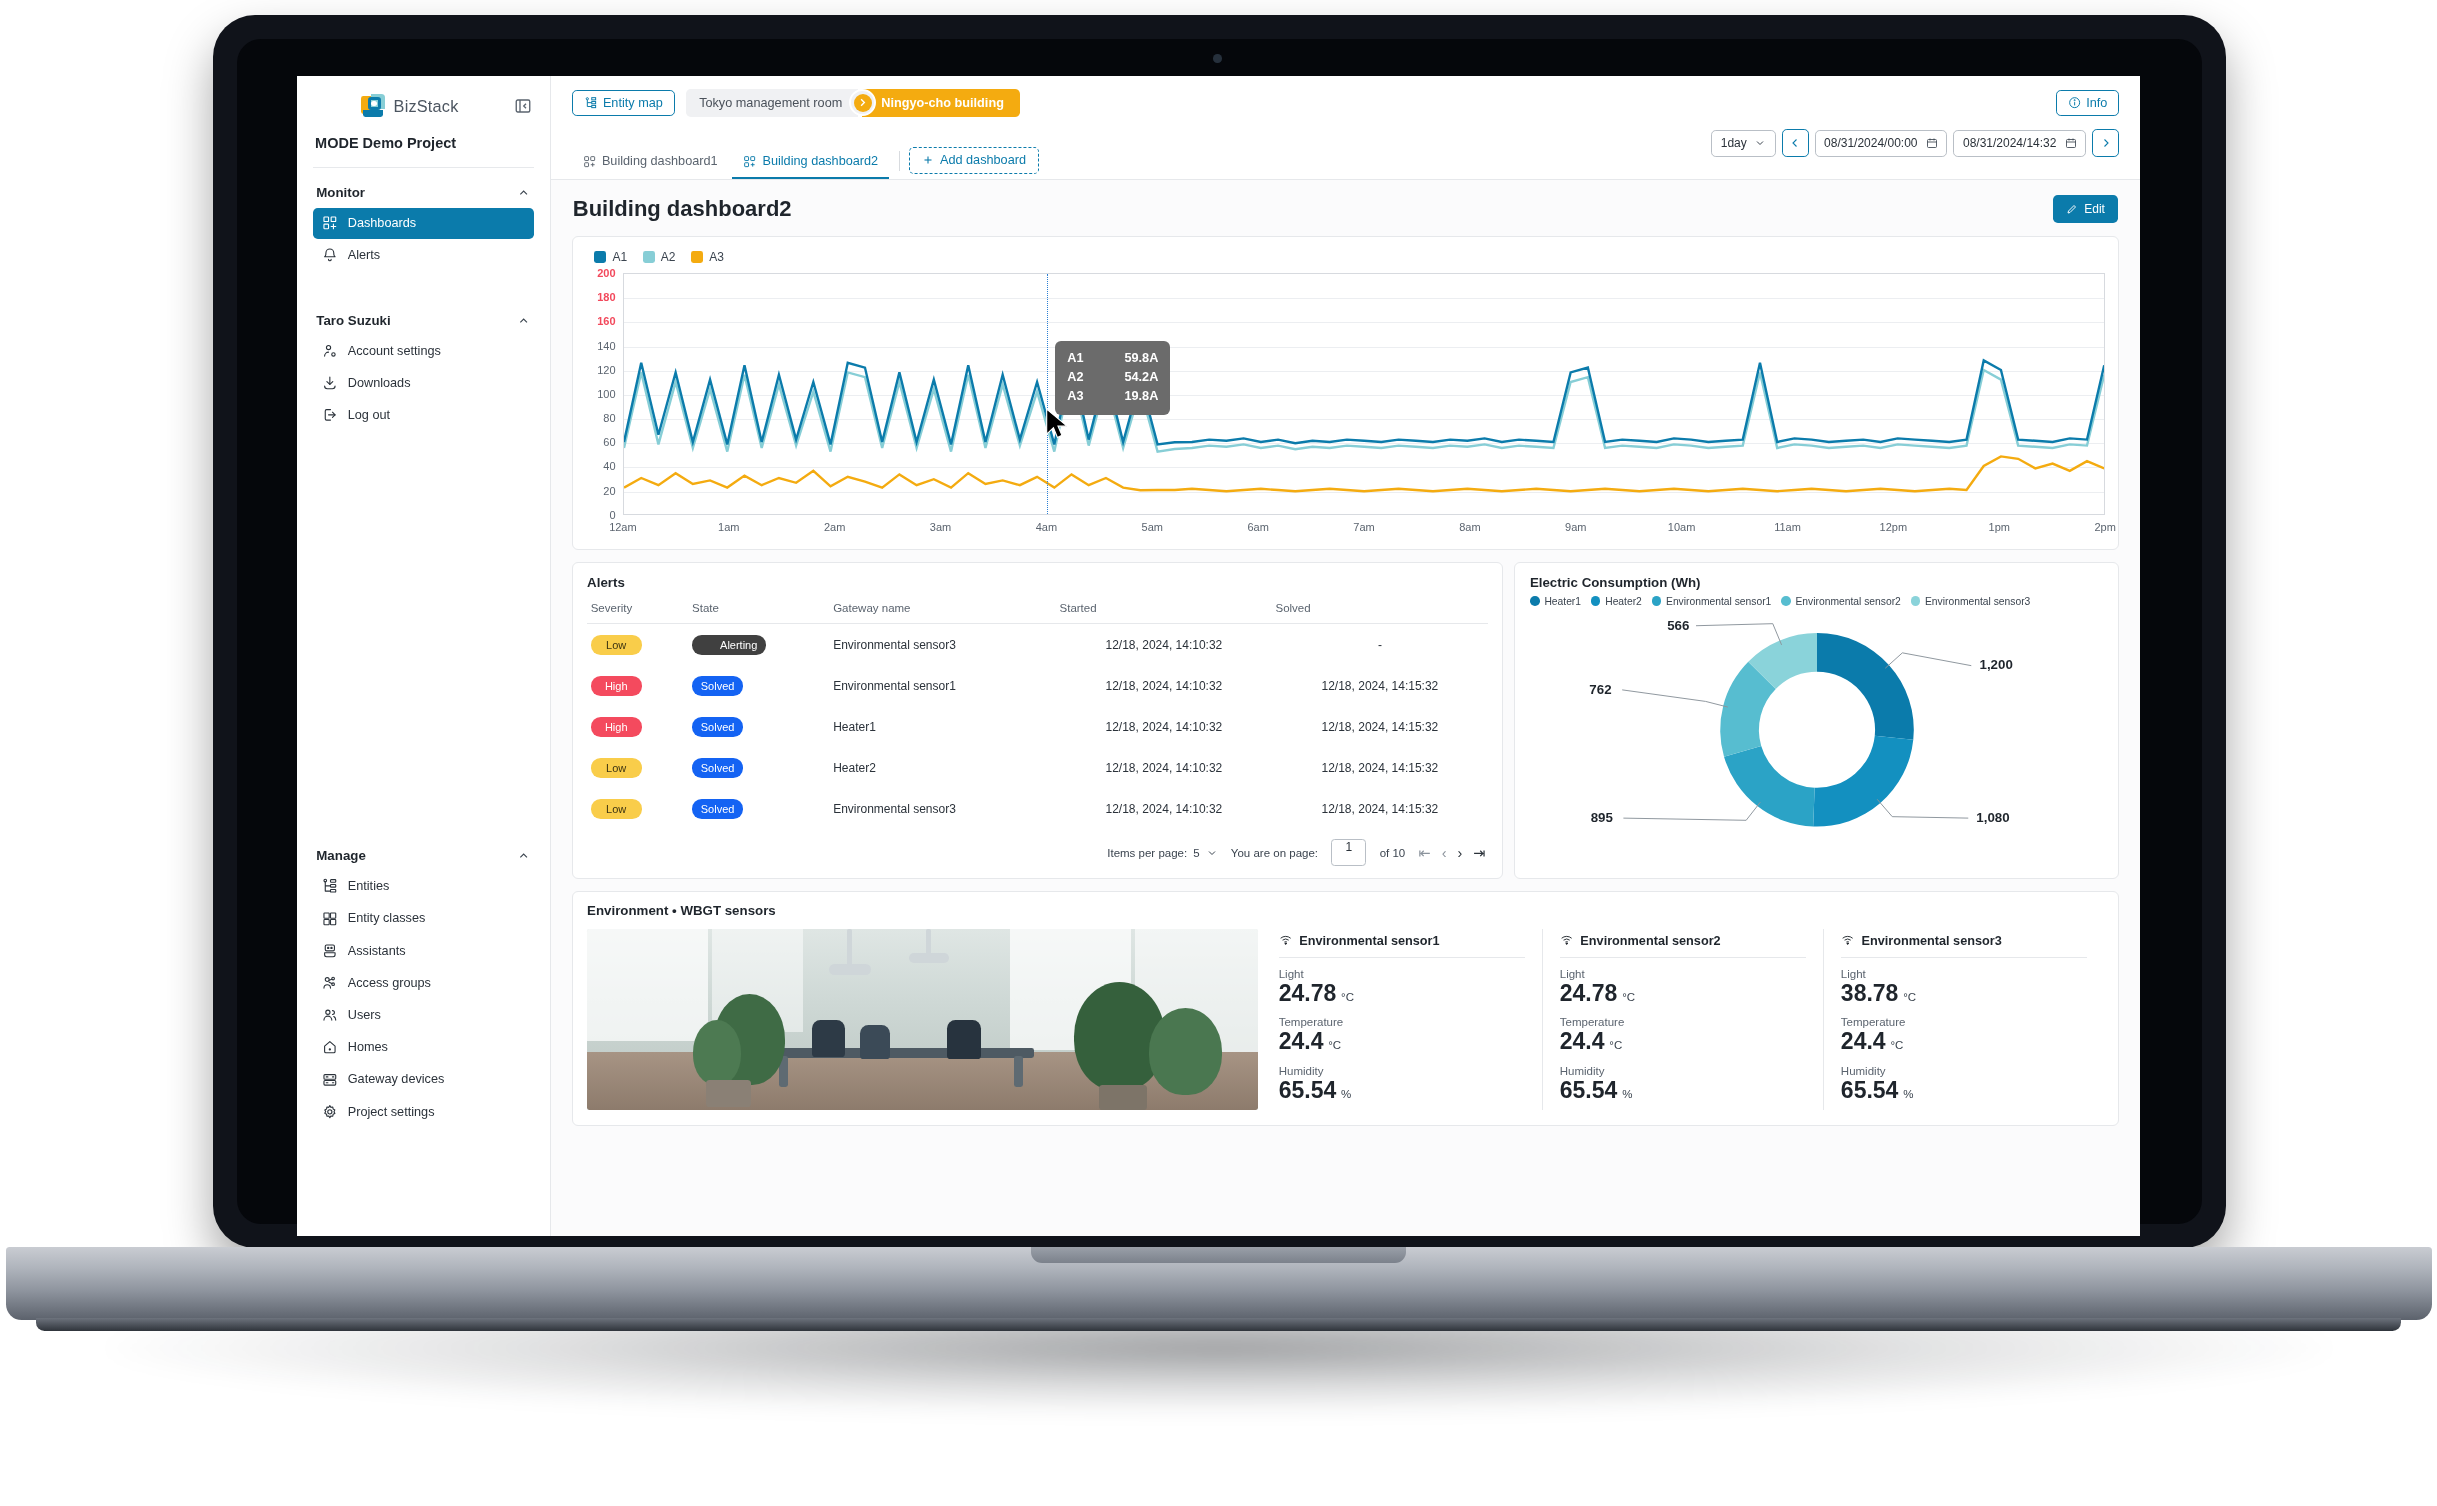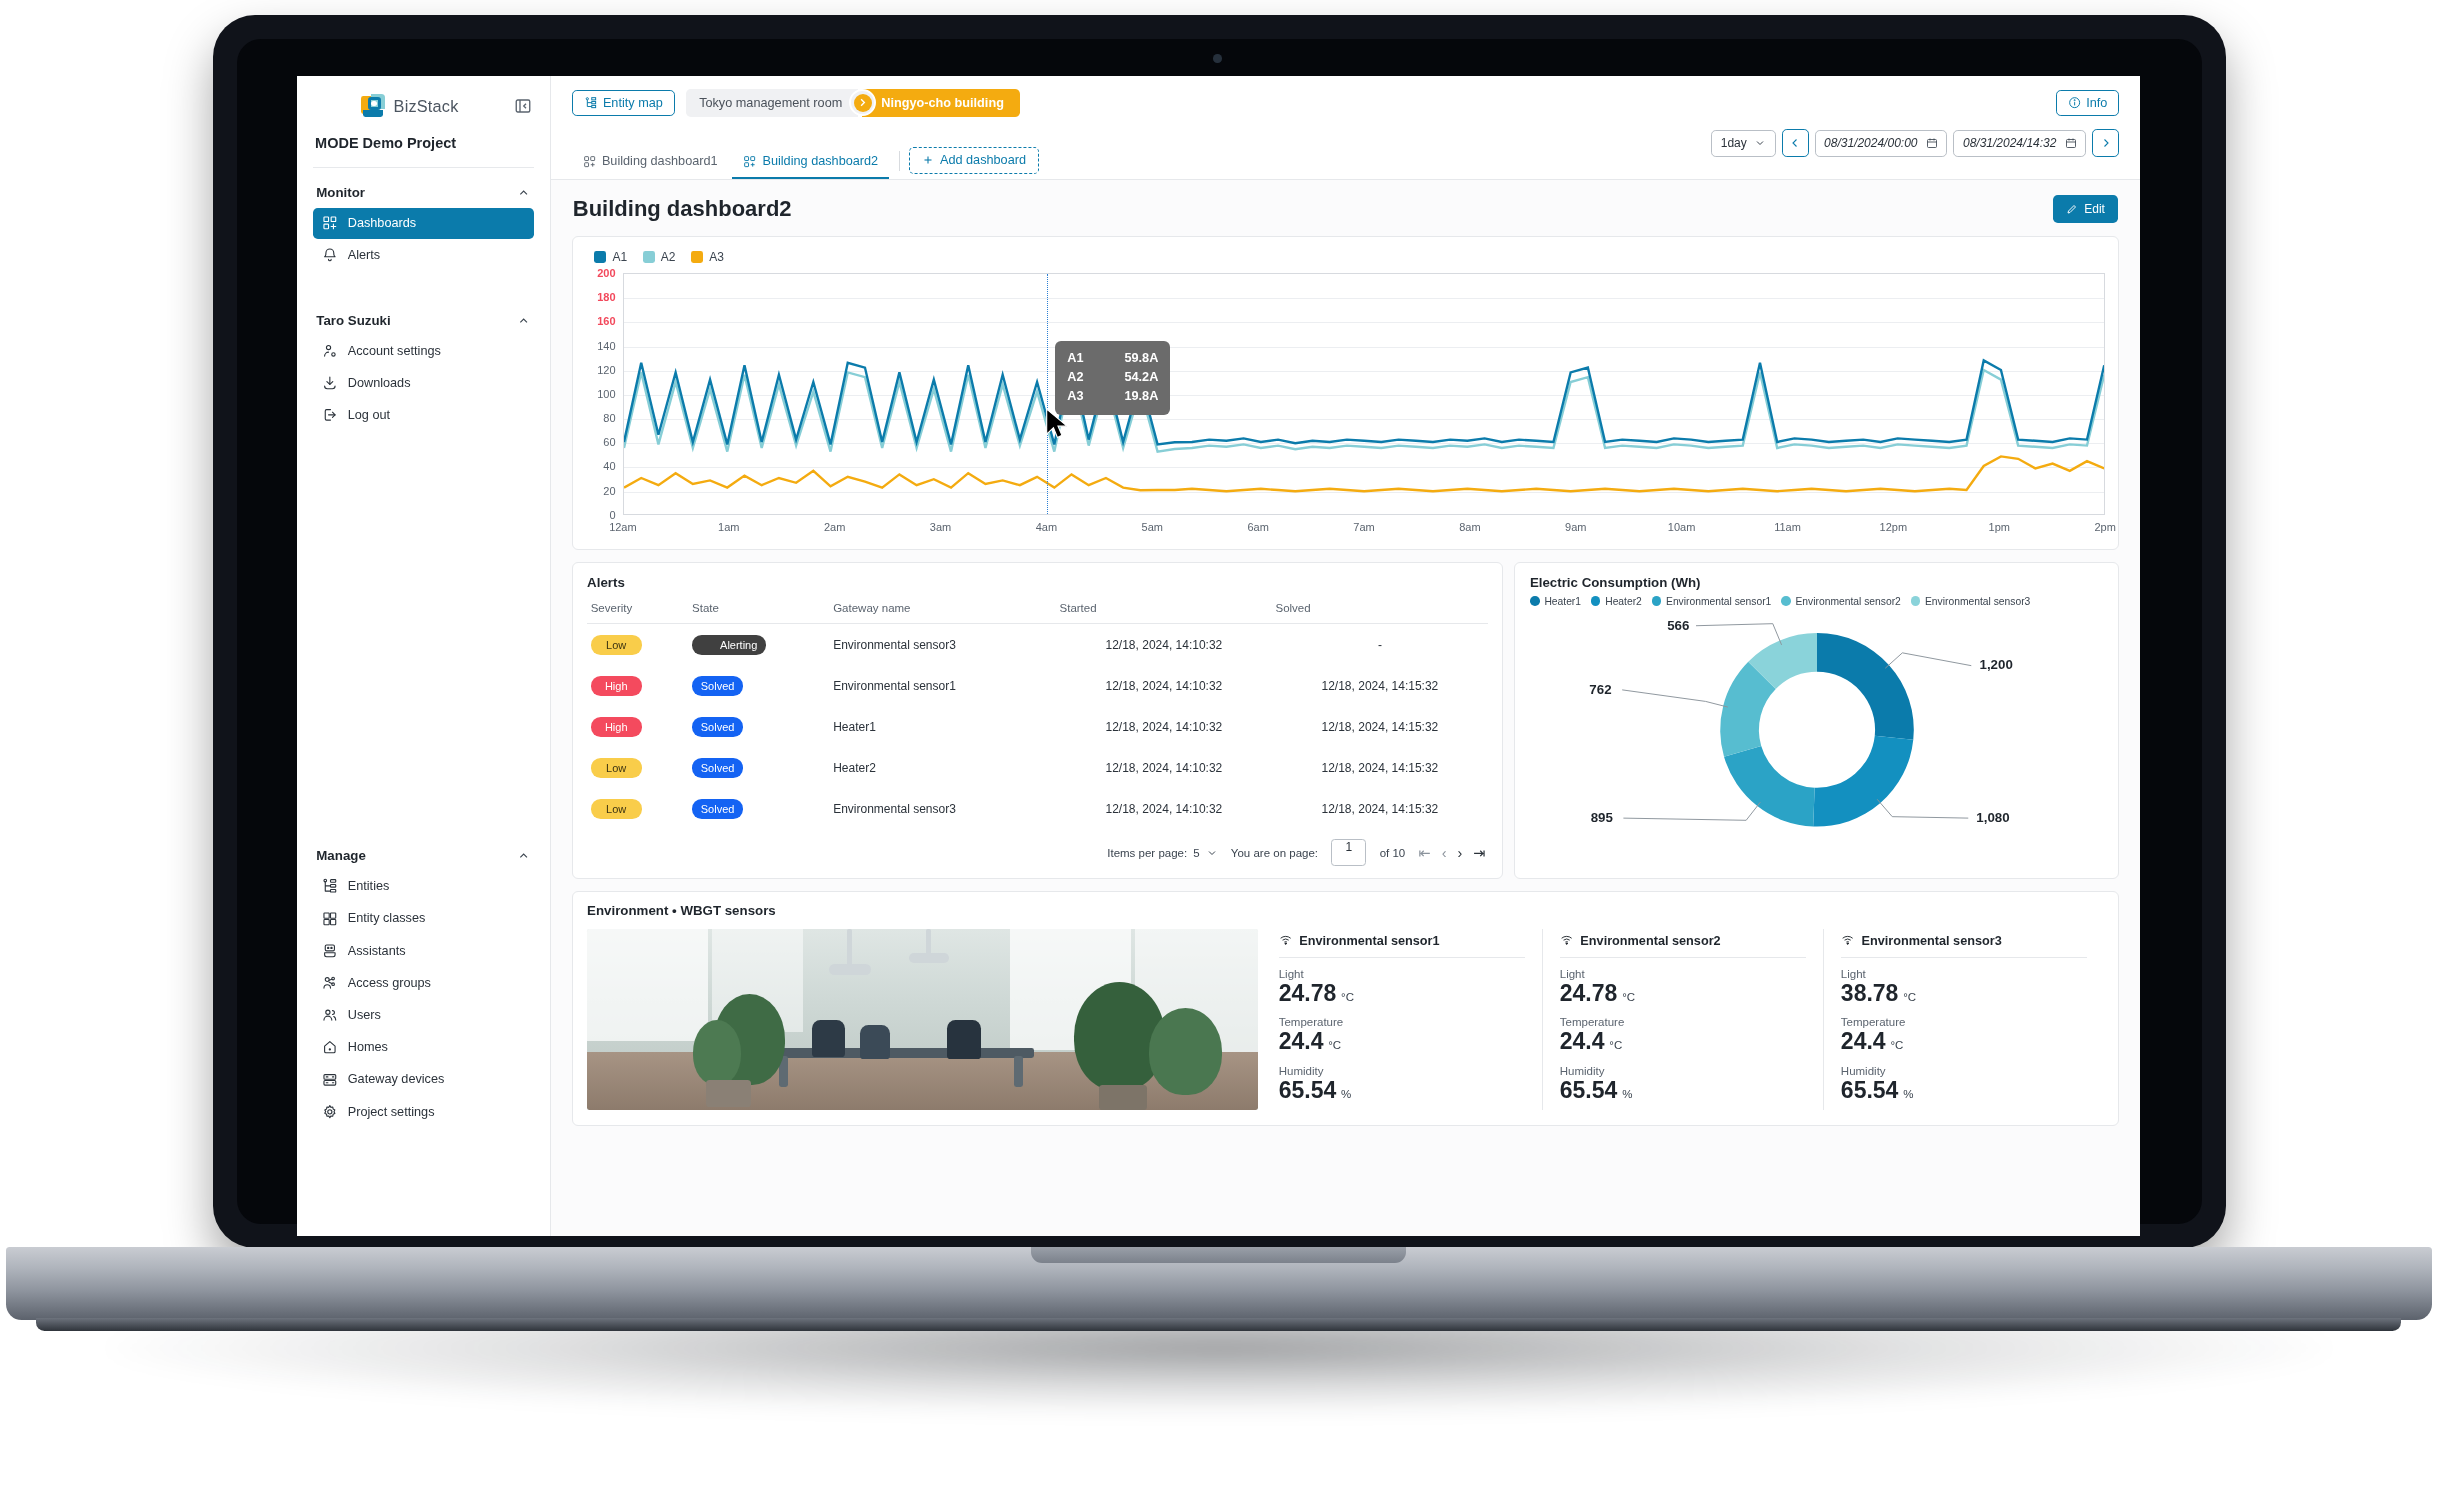--- a/index.html
+++ b/index.html
@@ -173,21 +173,21 @@
     border:0.6px solid #b9bfc6; border-radius:4.8px; background:#fff;
     padding: 5.4px 8.5px; font-size: 12px; color:#2b323a; cursor:pointer;
   }
   .arr-btn {
     width: 27px; height: 28px; border:0.6px solid #0b7bab; border-radius:4.8px;
     background:#fff; color:#0b7bab; display:flex;align-items:center;justify-content:center;cursor:pointer;
   }
   .date-box {
     display:flex; align-items:center; gap:8.5px;
     border:0.6px solid #b9bfc6; border-radius:4.8px; background:#fff;
-    padding: 5.4px 8.5px; font-size: 12px; color:#2b323a; cursor:pointer; white-space:nowrap;font-style:italic;
+    padding: 5.4px 8.5px; font-size: 12px; color:#2b323a; cursor:pointer; white-space:nowrap;
   }
 
   
   .content { flex:1; overflow:hidden; padding: 13.3px 20.6px 0 20.6px; }
   .page-head { display:flex; align-items:center; justify-content:space-between; padding: 2.4px 1.2px 13.3px 1.2px;}
   .page-title { font-size: 22px; font-weight: bold; color:#1f252c; }
   .edit-btn {
     display:inline-flex; align-items:center; gap:6px;
     background:#0b7bab; color:#fff; border:none; border-radius:4.8px;
     padding: 6.7px 13.3px; font-size: 12px; cursor:pointer;

